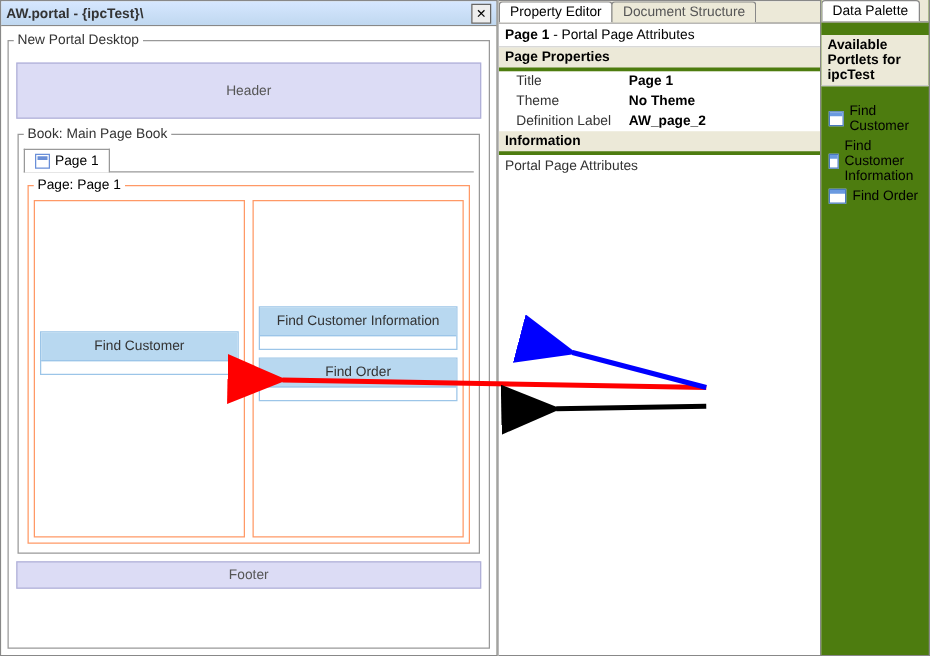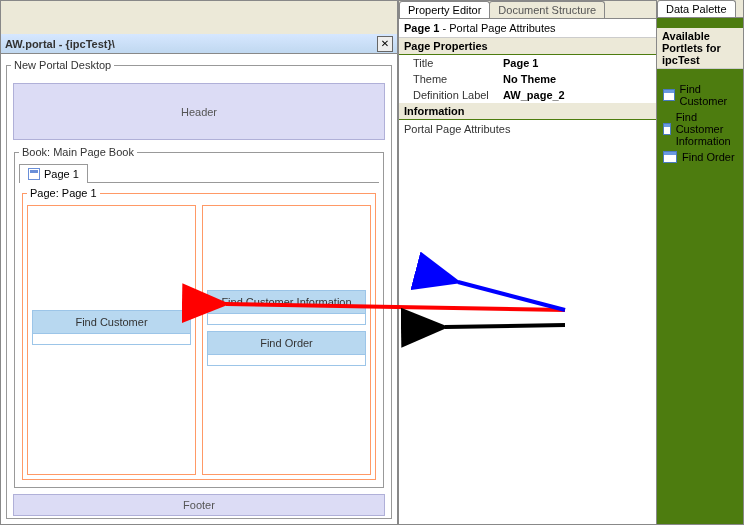--- a/index.html
+++ b/index.html
@@ -2,32 +2,32 @@
 <html><head>
   <meta charset="utf-8">
   <style>
     * { box-sizing: border-box; margin: 0; padding: 0; }
     body { font-family: Tahoma, Arial, sans-serif; font-size: 11px; background: #fff; width: 744px; height: 525px; overflow: hidden; }
     
     .main-layout { display: flex; width: 744px; height: 525px; }
     
     
     .editor-pane { width: 538px; height: 525px; border: 1px solid #888; display: flex; flex-direction: column; background: #ece9d8; }
-    .title-bar { background: linear-gradient(to bottom, #d6e7ff, #c0d8f0); height: 20px; display: flex; align-items: center; padding: 0 4px; border-bottom: 1px solid #888; margin-top: 33px; }
+    .title-bar { background: linear-gradient(to bottom, #d6e7ff, #c0d8f0); height: 20px; display: flex; align-items: center; padding: 0 4px; border-bottom: 1px solid #888; }
     .title-bar-text { flex: 1; font-weight: bold; color: #333; }
     .close-btn { width: 16px; height: 16px; border: 1px solid #666; background: #eee; display: flex; align-items: center; justify-content: center; font-size: 10px; cursor: pointer; }
     
     .editor-body { flex: 1; background: #fff; margin: 0; position: relative; }
     
     fieldset { border: 1px solid #999; margin: 3px; padding: 6px 4px 4px; }
     fieldset legend { padding: 0 3px; font-size: 11px; color: #333; background: #fff; }
     
     .desktop-fs { position: absolute; top: 2px; left: 2px; right: 2px; bottom: 2px; }
     
-    .header-block, .footer-block { background: #dcdcf5; border: 1px solid #b0b0d8; height: 57px; display: flex; align-items: center; justify-content: center; color: #555; margin: 6px 2px; }
+    .header-block, .footer-block { background: #dcdcf5; border: 1px solid #b0b0d8; height: 45px; display: flex; align-items: center; justify-content: center; color: #555; margin: 6px 2px; }
     .footer-block { height: 22px; }
     
     .book-fs { border-color: #999; }
     
     .tab-strip { display: flex; border-bottom: 1px solid #999; }
     .tab { background: #fff; border: 1px solid #999; border-bottom: none; padding: 3px 8px; display: flex; align-items: center; gap: 4px; margin-bottom: -1px; cursor: pointer; }
     .page-icon { width: 12px; height: 12px; border: 1px solid #6a8fd8; background: #fff; display: inline-block; position: relative; }
     .page-icon::after { content: ""; position: absolute; top: 1px; left: 1px; right: 1px; height: 3px; background: #6a8fd8; }
     
     .page-fs { border-color: #ff9966; }
@@ -44,21 +44,21 @@
     
     
     .right-stack { flex: 1; display: flex; flex-direction: row; border-left: 1px solid #888; }
     
     .prop-editor { border: 1px solid #888; border-left: none; flex: 0 0 258px; background: #fff; display: flex; flex-direction: column; overflow: hidden; }
     .tabs-top { display: flex; background: #ece9d8; border-bottom: 1px solid #888; }
     .tabs-top .etab { padding: 2px 8px; border: 1px solid #888; border-bottom: none; background: #fff; margin-right: -1px; font-size: 11px; border-radius: 3px 3px 0 0; cursor: pointer; }
     .tabs-top .etab.inactive { background: #ece9d8; color: #555; }
     
     .pe-header { padding: 3px 5px; border-bottom: 1px solid #ccc; background: #fff; }
-    .pe-section-h { background: #ece9d8; font-weight: bold; padding: 2px 5px; border-bottom: 1px solid #4d7c0f; }
+    .pe-section-h { background: #ece9d8; font-weight: bold; padding: 2px 5px; border-bottom: 3px solid #4d7c0f; }
     .pe-row { display: flex; padding: 2px 5px 2px 14px; }
     .pe-row .k { flex: 0 0 90px; color: #333; }
     .pe-row .v { flex: 1; font-weight: bold; }
     .pe-desc-body { padding: 3px 5px; color: #333; }
     
     .gap { height: 5px; background: #ece9d8; border-top: 1px solid #888; border-bottom: 1px solid #888; }
     
     .palette { flex: 1; border: 1px solid #888; border-left: none; border-top: none; background: #4d7c0f; display: flex; flex-direction: column; overflow: hidden; gap: 10px; }
     .palette .tabs-top { }
     .pal-section-h { background: #ece9d8; font-weight: bold; padding: 2px 5px; border-bottom: 1px solid #ccc; }

